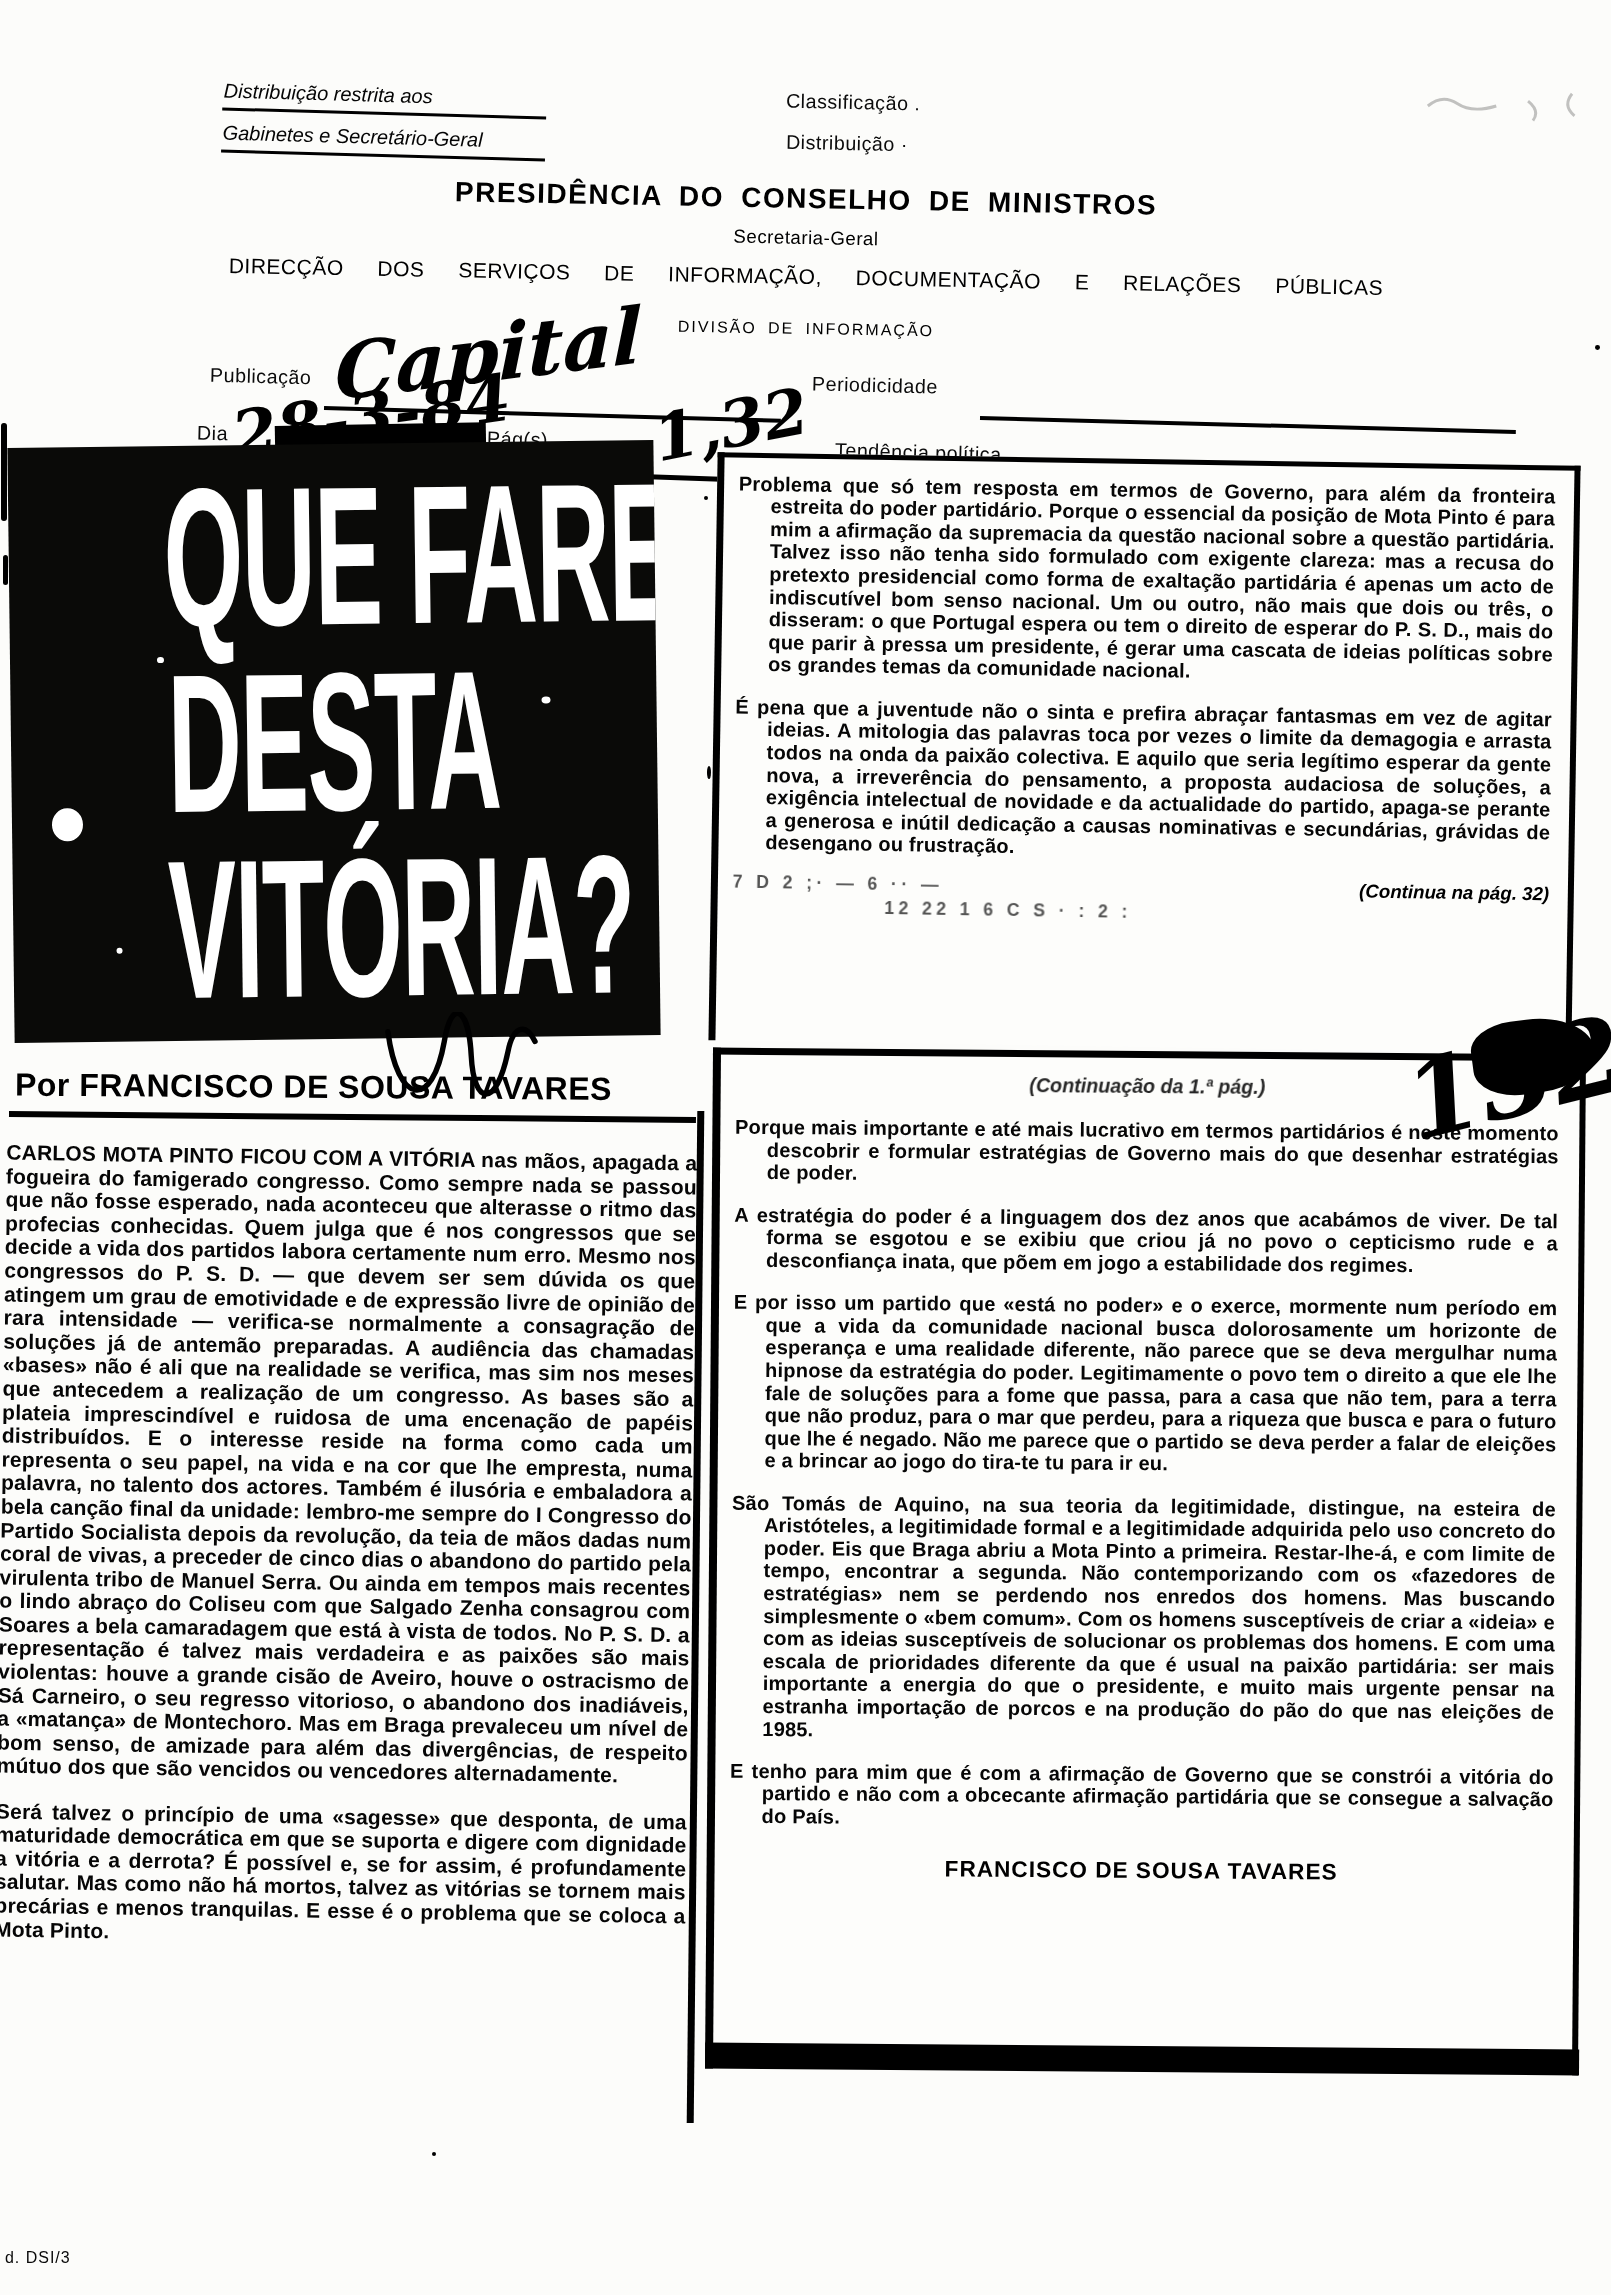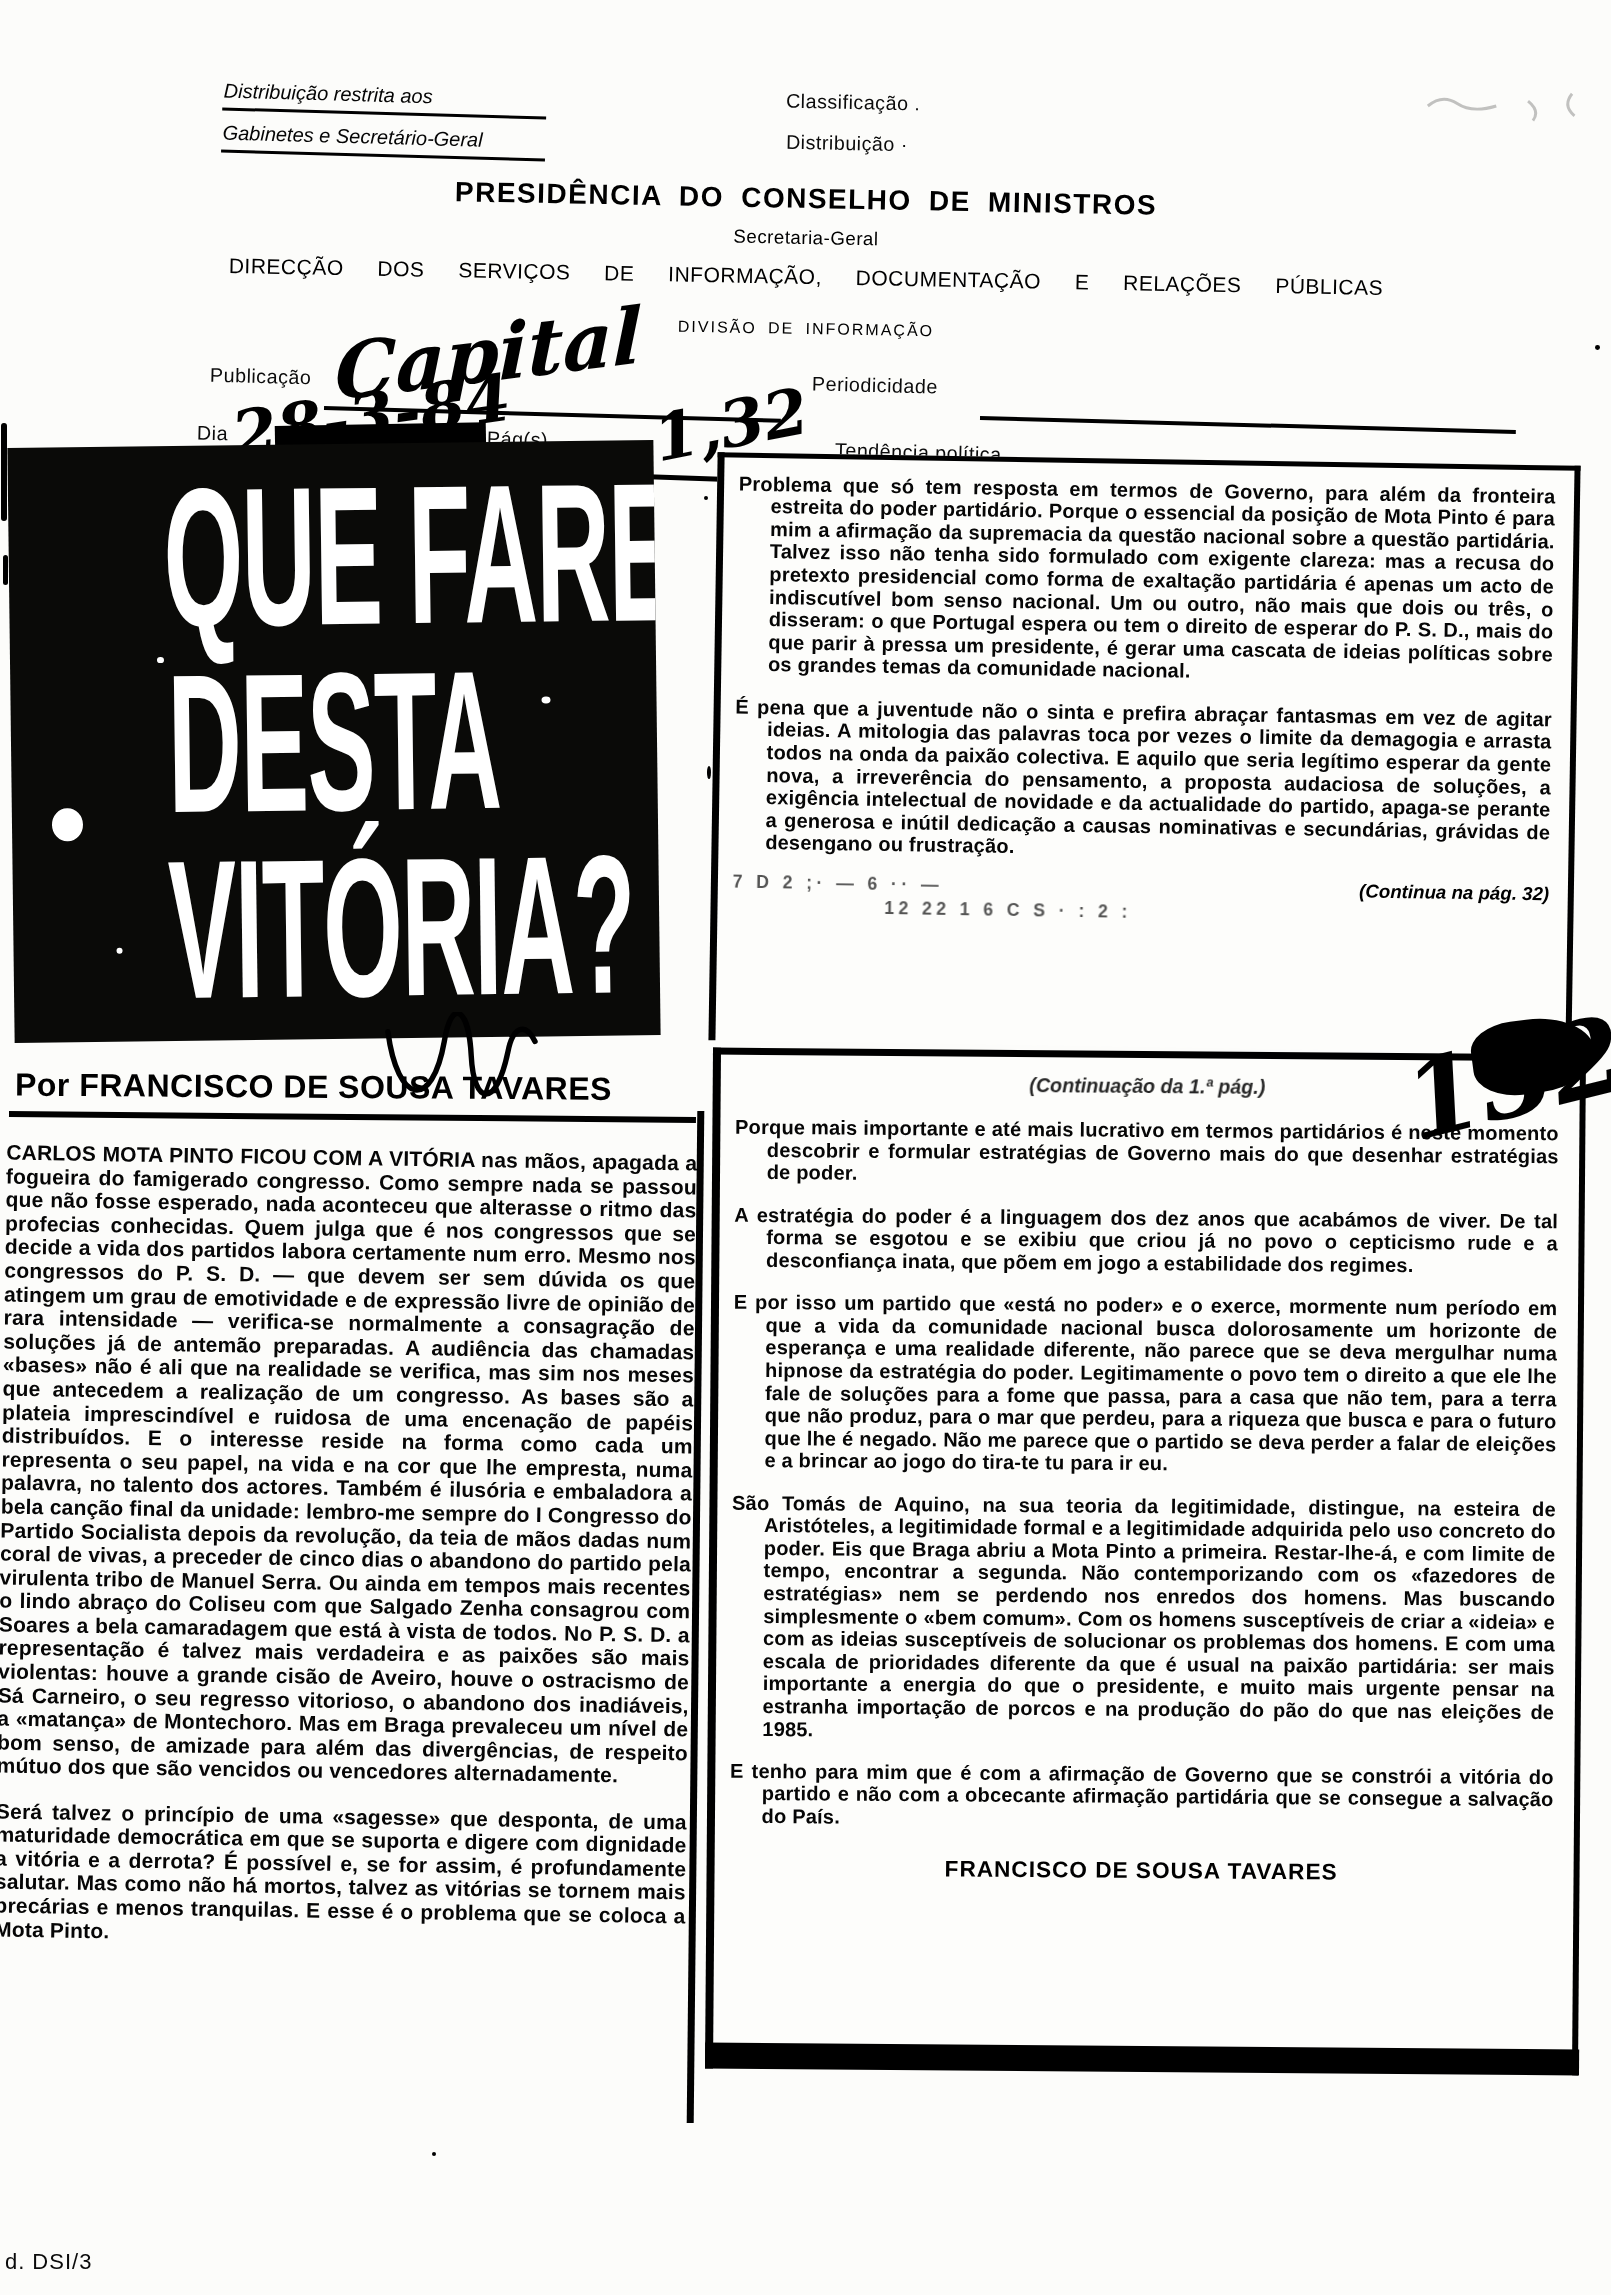--- a/index.html
+++ b/index.html
@@ -52,21 +52,21 @@
   .hang p{margin:0 0 19.7px 0;padding-left:32px;text-indent:-32px;}
   .noise{font-size:17.7px;color:#1c1c1c;opacity:.75;filter:blur(0.3px);letter-spacing:4.4px;font-weight:700;}
   .continua{font-style:italic;font-weight:700;font-size:18.7px;white-space:nowrap;}
   .a-footrow{display:flex;justify-content:space-between;align-items:baseline;margin-top:-2.9px;}
   .cont-note{text-align:center;font-style:italic;font-weight:700;font-size:19.7px;
     opacity:.85;filter:blur(0.2px);margin:6.9px 0 21.6px 0;}
   .signature{text-align:center;font-weight:700;font-size:22.6px;letter-spacing:1px;margin-top:27.5px;}
   .b-bottom-bar{position:absolute;left:-8.4px;right:-6.9px;bottom:0;height:26.5px;background:#000;}
   .b-blotch{position:absolute;right:-14.7px;top:-42px;width:123px;height:74px;background:#000;
     border-radius:40% 60% 55% 45%;transform:rotate(-8deg);}
-  .footer-code{left:4.9px;top:2249px;font-size:22px;letter-spacing:1px;color:#0a0a0a;}
+  .footer-code{left:4.9px;top:2249px;font-size:16px;letter-spacing:1px;color:#0a0a0a;}
   .speck{position:absolute;background:#000;border-radius:50%;}
   .pencil{opacity:.35;}
 </style>
 </head>
 <body>
 
 <div class="abs restricted ni">
   <div class="r-line">Distribuição restrita aos</div>
   <div class="r-line">Gabinetes e Secretário-Geral</div>
 </div>

